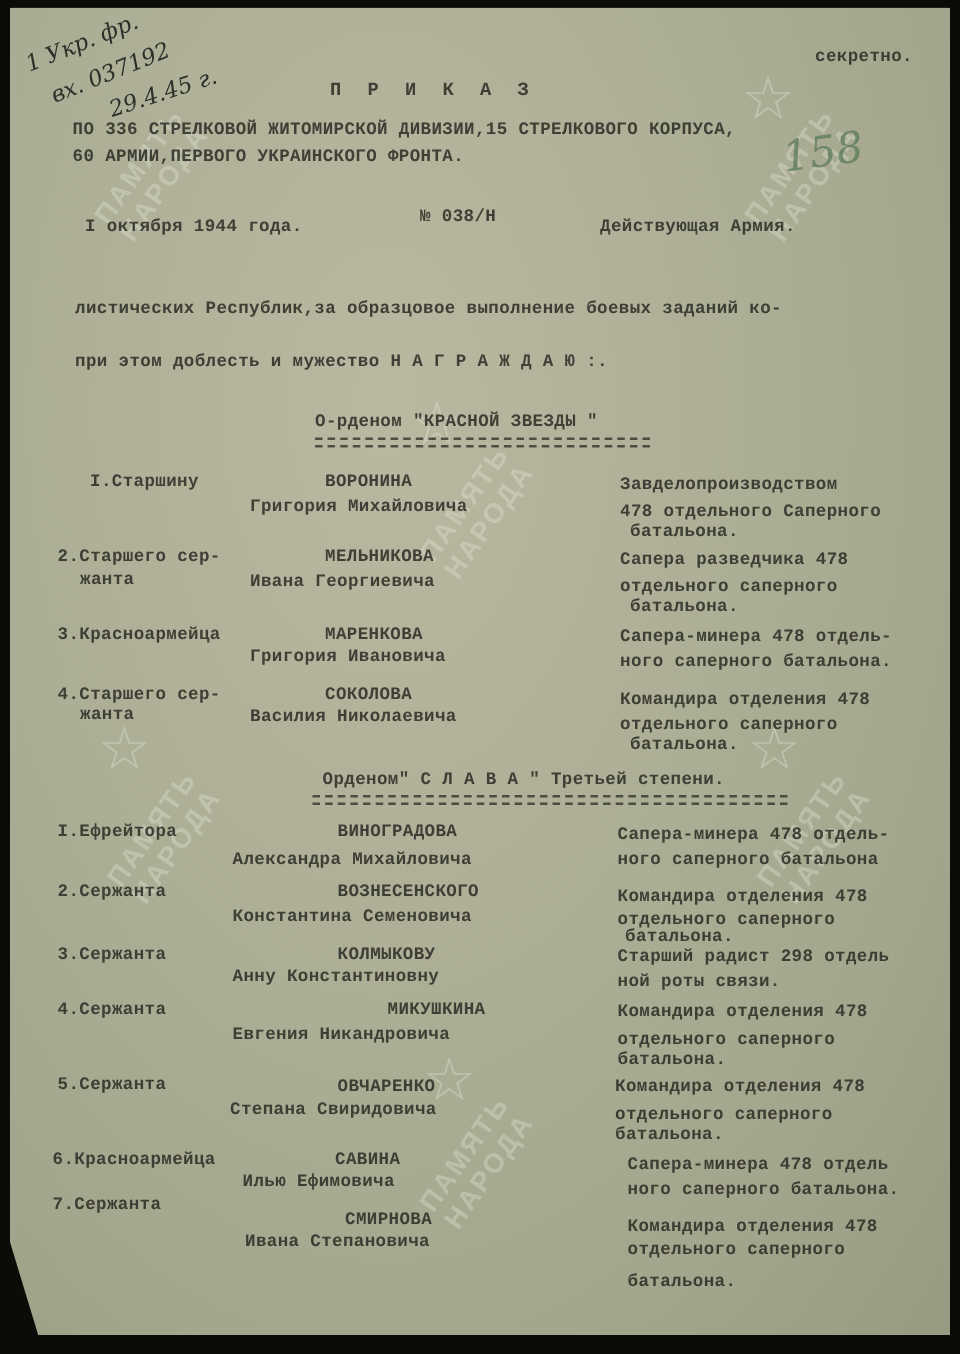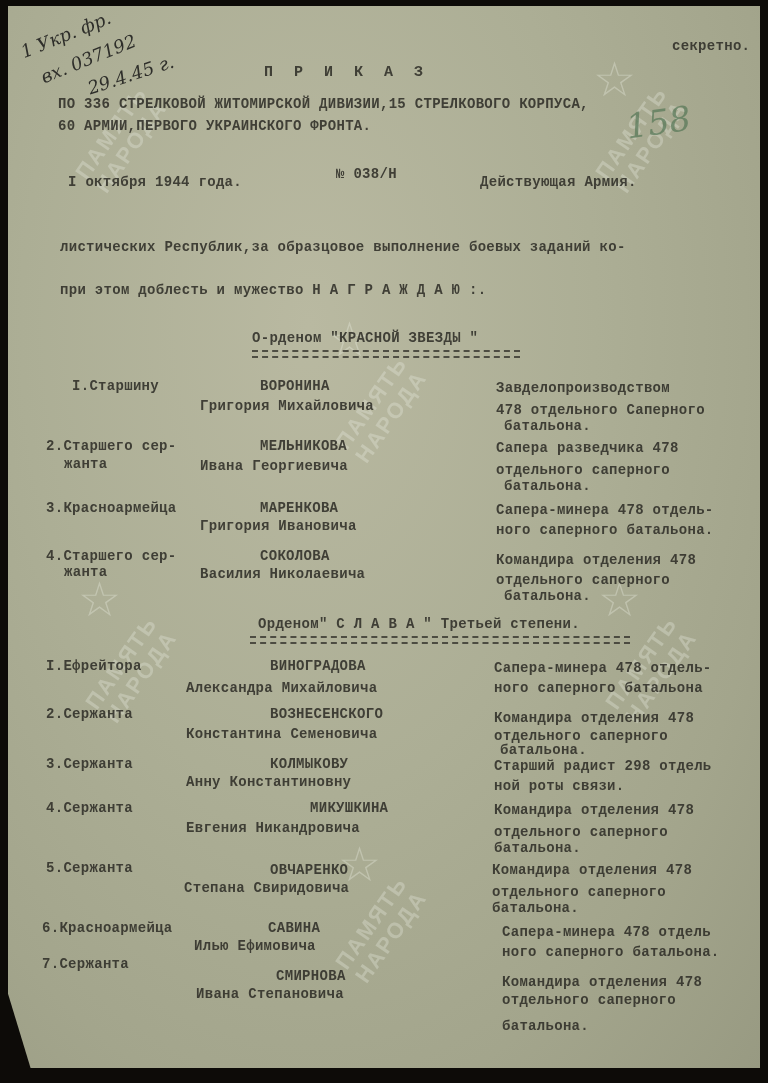--- a/index.html
+++ b/index.html
@@ -32,21 +32,21 @@
   <div class="star" style="left:590px;top:570px;">☆</div>
   <div class="wm" style="left:590px;top:640px;"><span>ПАМЯТЬ</span><br><span>НАРОДА</span></div>
   <div class="star" style="left:330px;top:835px;">☆</div>
   <div class="wm" style="left:320px;top:900px;"><span>ПАМЯТЬ</span><br><span>НАРОДА</span></div>
 
   <div class="hand" style="left:10px;top:18px;transform:rotate(-22deg);">1 Укр. фр.</div>
   <div class="hand" style="left:30px;top:42px;transform:rotate(-22deg);">вх. 037192</div>
   <div class="hand" style="left:78px;top:58px;transform:rotate(-18deg);">29.4.45 г.</div>
   <div class="hand green" style="left:618px;top:96px;transform:rotate(-8deg);">158</div>
 
-  <div class="tw" style="left:664px;top:32px;text-align:right;">секретно.</div>
+  <div class="tw" style="left:644px;top:32px;text-align:right;">секретно.</div>
   <div class="tw spaced" style="left:256px;top:58px;font-size:15px;">П Р И К А З</div>
   <div class="tw" style="left:50px;top:90px;">ПО 336 СТРЕЛКОВОЙ ЖИТОМИРСКОЙ ДИВИЗИИ,15 СТРЕЛКОВОГО КОРПУСА,</div>
   <div class="tw" style="left:50px;top:112px;">60 АРМИИ,ПЕРВОГО УКРАИНСКОГО ФРОНТА.</div>
 
   <div class="tw" style="left:60px;top:168px;">I октября 1944 года.</div>
   <div class="tw" style="left:328px;top:160px;">№ 038/Н</div>
   <div class="tw" style="left:472px;top:168px;">Действующая Армия.</div>
 
   <div class="tw" style="left:52px;top:233px;">листических Республик,за образцовое выполнение боевых заданий ко-</div>
   <div class="tw" style="left:52px;top:276px;">при этом доблесть и мужество Н А Г Р А Ж Д А Ю :.</div>

